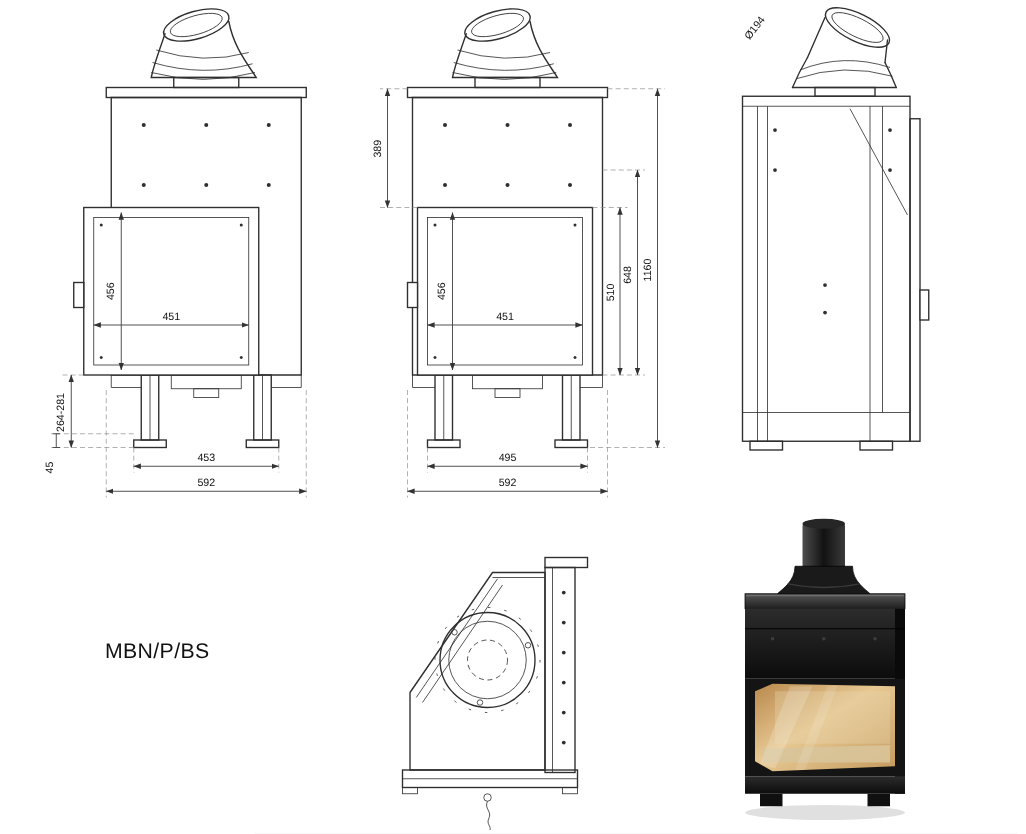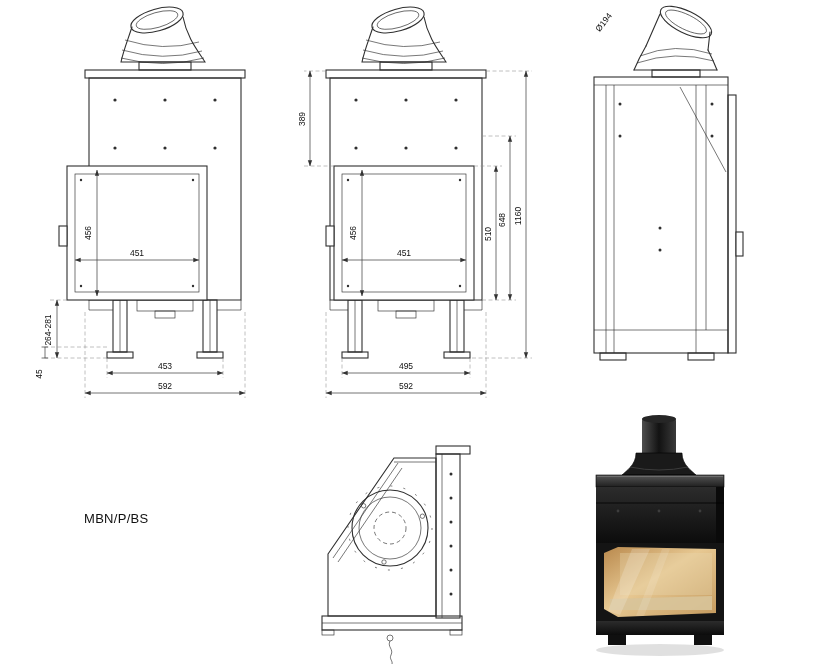--- a/index.html
+++ b/index.html
@@ -6,21 +6,21 @@
   body { background:#e9e9e9; font-family:"Liberation Sans", sans-serif; }
   .sheet { position:relative; width:821px; height:667px; background:#ffffff; overflow:hidden; }
   .view { position:absolute; }
   .ln  { stroke:#2f2f2f; stroke-width:1.1; fill:none; stroke-linecap:round; }
   .ln2 { stroke:#2f2f2f; stroke-width:0.65; fill:none; }
   .lnw { stroke:#2f2f2f; stroke-width:1.1; fill:#ffffff; }
   .dim { stroke:#454545; stroke-width:0.75; fill:none; }
   .ext { stroke:#8d8d8d; stroke-width:0.55; fill:none; stroke-dasharray:4 2.5; }
   .dot { fill:#2f2f2f; }
   .dtx { font-family:"Liberation Sans", sans-serif; font-size:8.5px; fill:#101010; }
-  .model-label { position:absolute; left:84px; top:511px; font-size:13px; color:#111; letter-spacing:.3px; }
+  .model-label { position:absolute; left:84px; top:511px; font-size:17px; color:#111; letter-spacing:.3px; }
 </style>
 </head>
 <body>
 
 <div class="sheet">
 
   <svg class="view" style="left:35px; top:0;" width="240" height="410" viewBox="0 0 240 410">
     <defs>
       <marker id="ar1" viewBox="0 0 10 10" refX="9.5" refY="5" markerWidth="8" markerHeight="8" orient="auto-start-reverse">
         <path d="M0,1.4 L10,5 L0,8.6 Z" fill="#333"></path>

